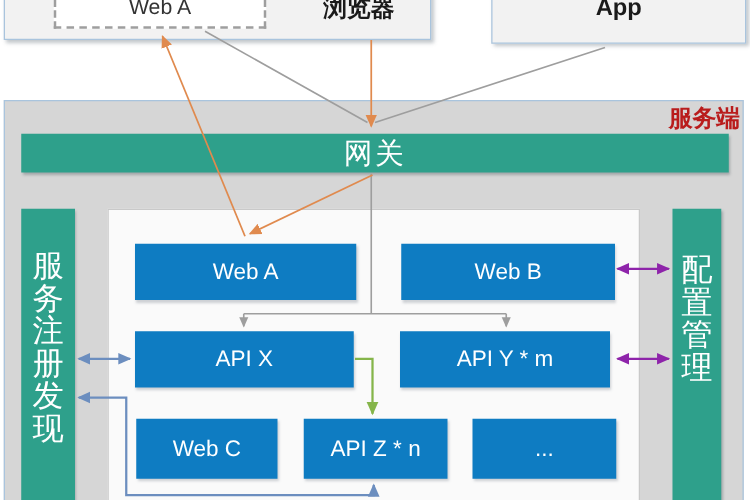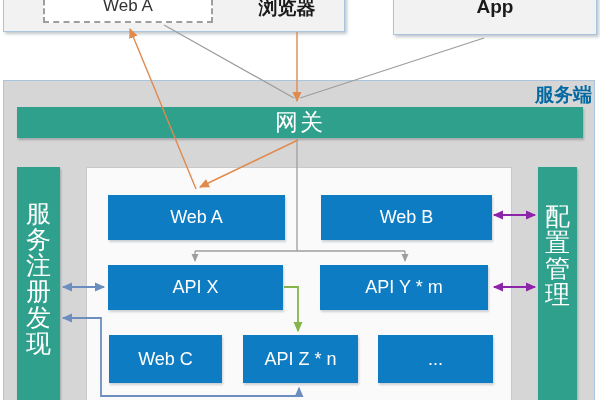--- a/index.html
+++ b/index.html
@@ -17,21 +17,21 @@
                  line-height:20px;text-align:center;}
   .dashed-box{position:absolute;left:43px;top:-18px;width:170px;height:41px;
               background:#fff;border:2px dashed #9e9e9e;box-sizing:border-box;
               display:flex;align-items:center;justify-content:center;padding-top:6px;}
   .dashed-box span{font-size:17px;color:#333;}
 
   
   .server{position:absolute;left:3px;top:80px;width:592px;height:325px;
           background:#D6D6D6;border:1px solid #A9C4DD;box-sizing:border-box;}
   .server-label{position:absolute;left:524px;top:82px;width:68px;text-align:right;
-                font-size:19px;font-weight:bold;color:#0369a1;}
+                font-size:19px;font-weight:bold;color:#b91c1c;}
   .gateway{position:absolute;left:17px;top:107px;width:566px;height:31px;
            background:var(--teal,#2EA08B);display:flex;align-items:center;
            justify-content:center;box-shadow:1px 2px 2px rgba(90,100,105,.4);}
   .gateway span{color:#fff;font-size:23px;letter-spacing:2px;}
 
   .vbar{position:absolute;top:167px;height:240px;background:var(--teal,#2EA08B);
         box-shadow:1px 2px 2px rgba(90,100,105,.4);}
   .vbar-left{left:17px;width:43px;}
   .vbar-right{left:538px;width:39px;}
   .vtext{display:block;width:25px;margin:0 auto;color:#fff;font-size:25px;

